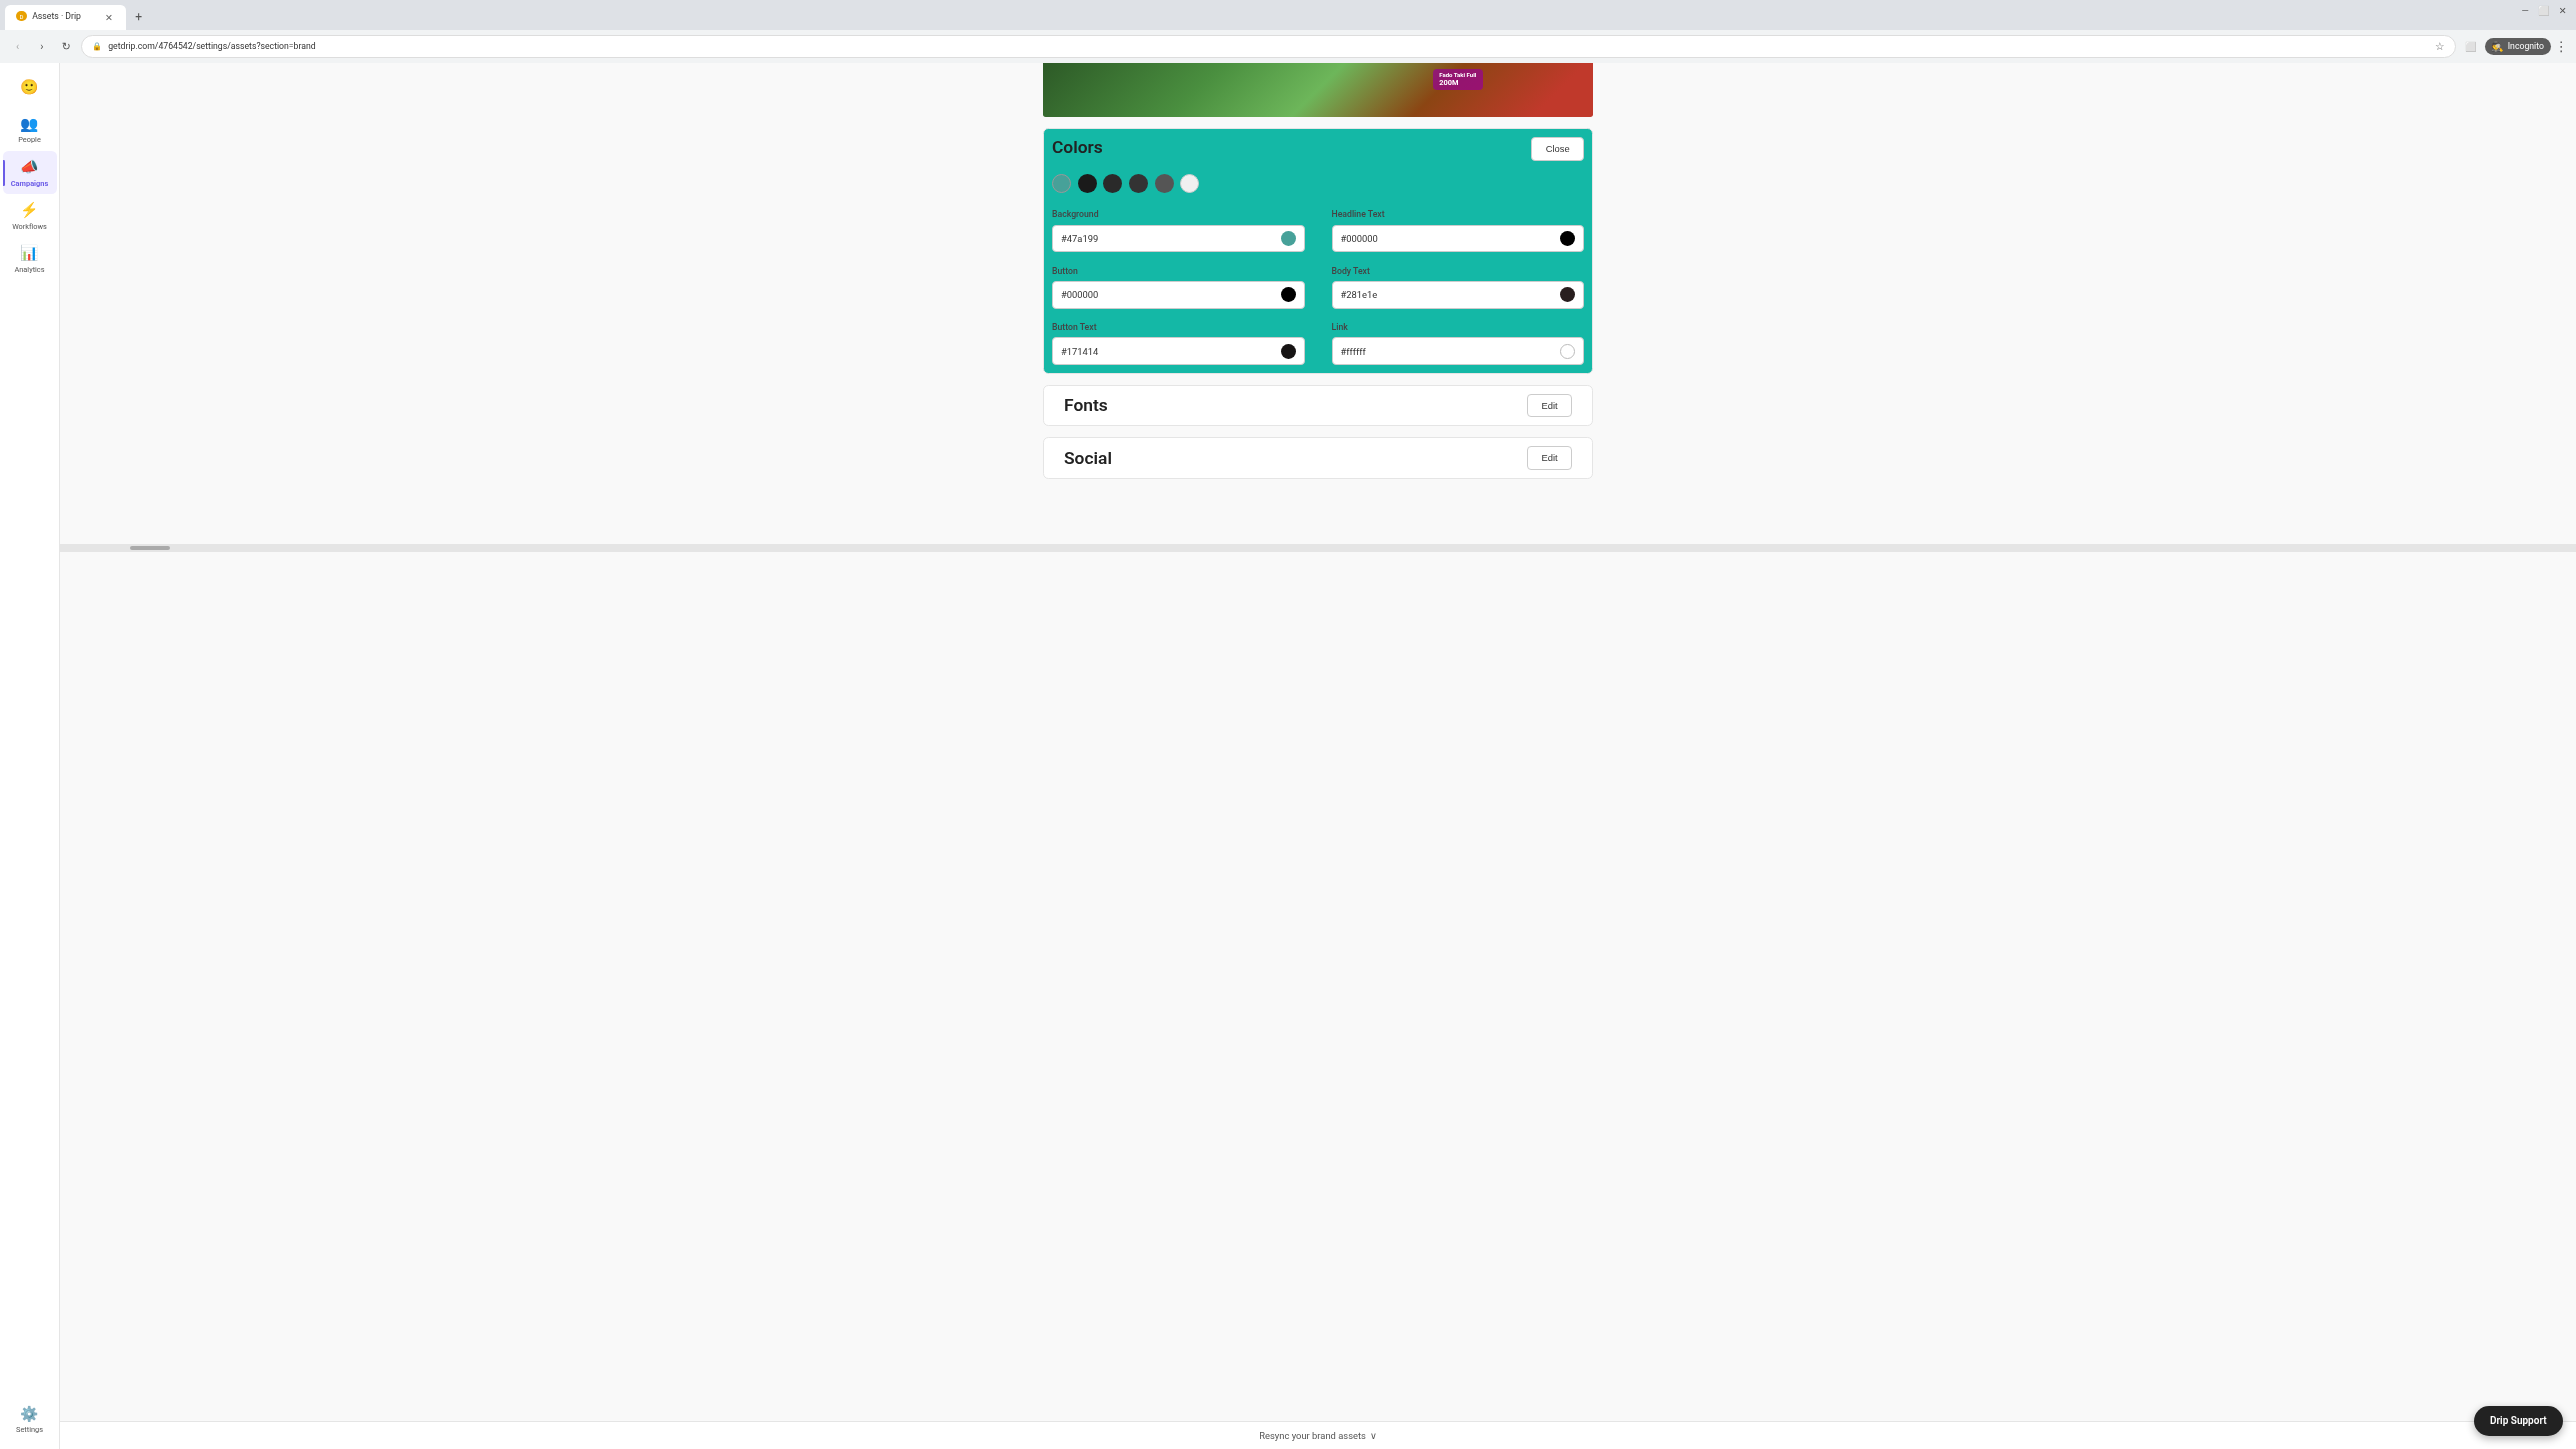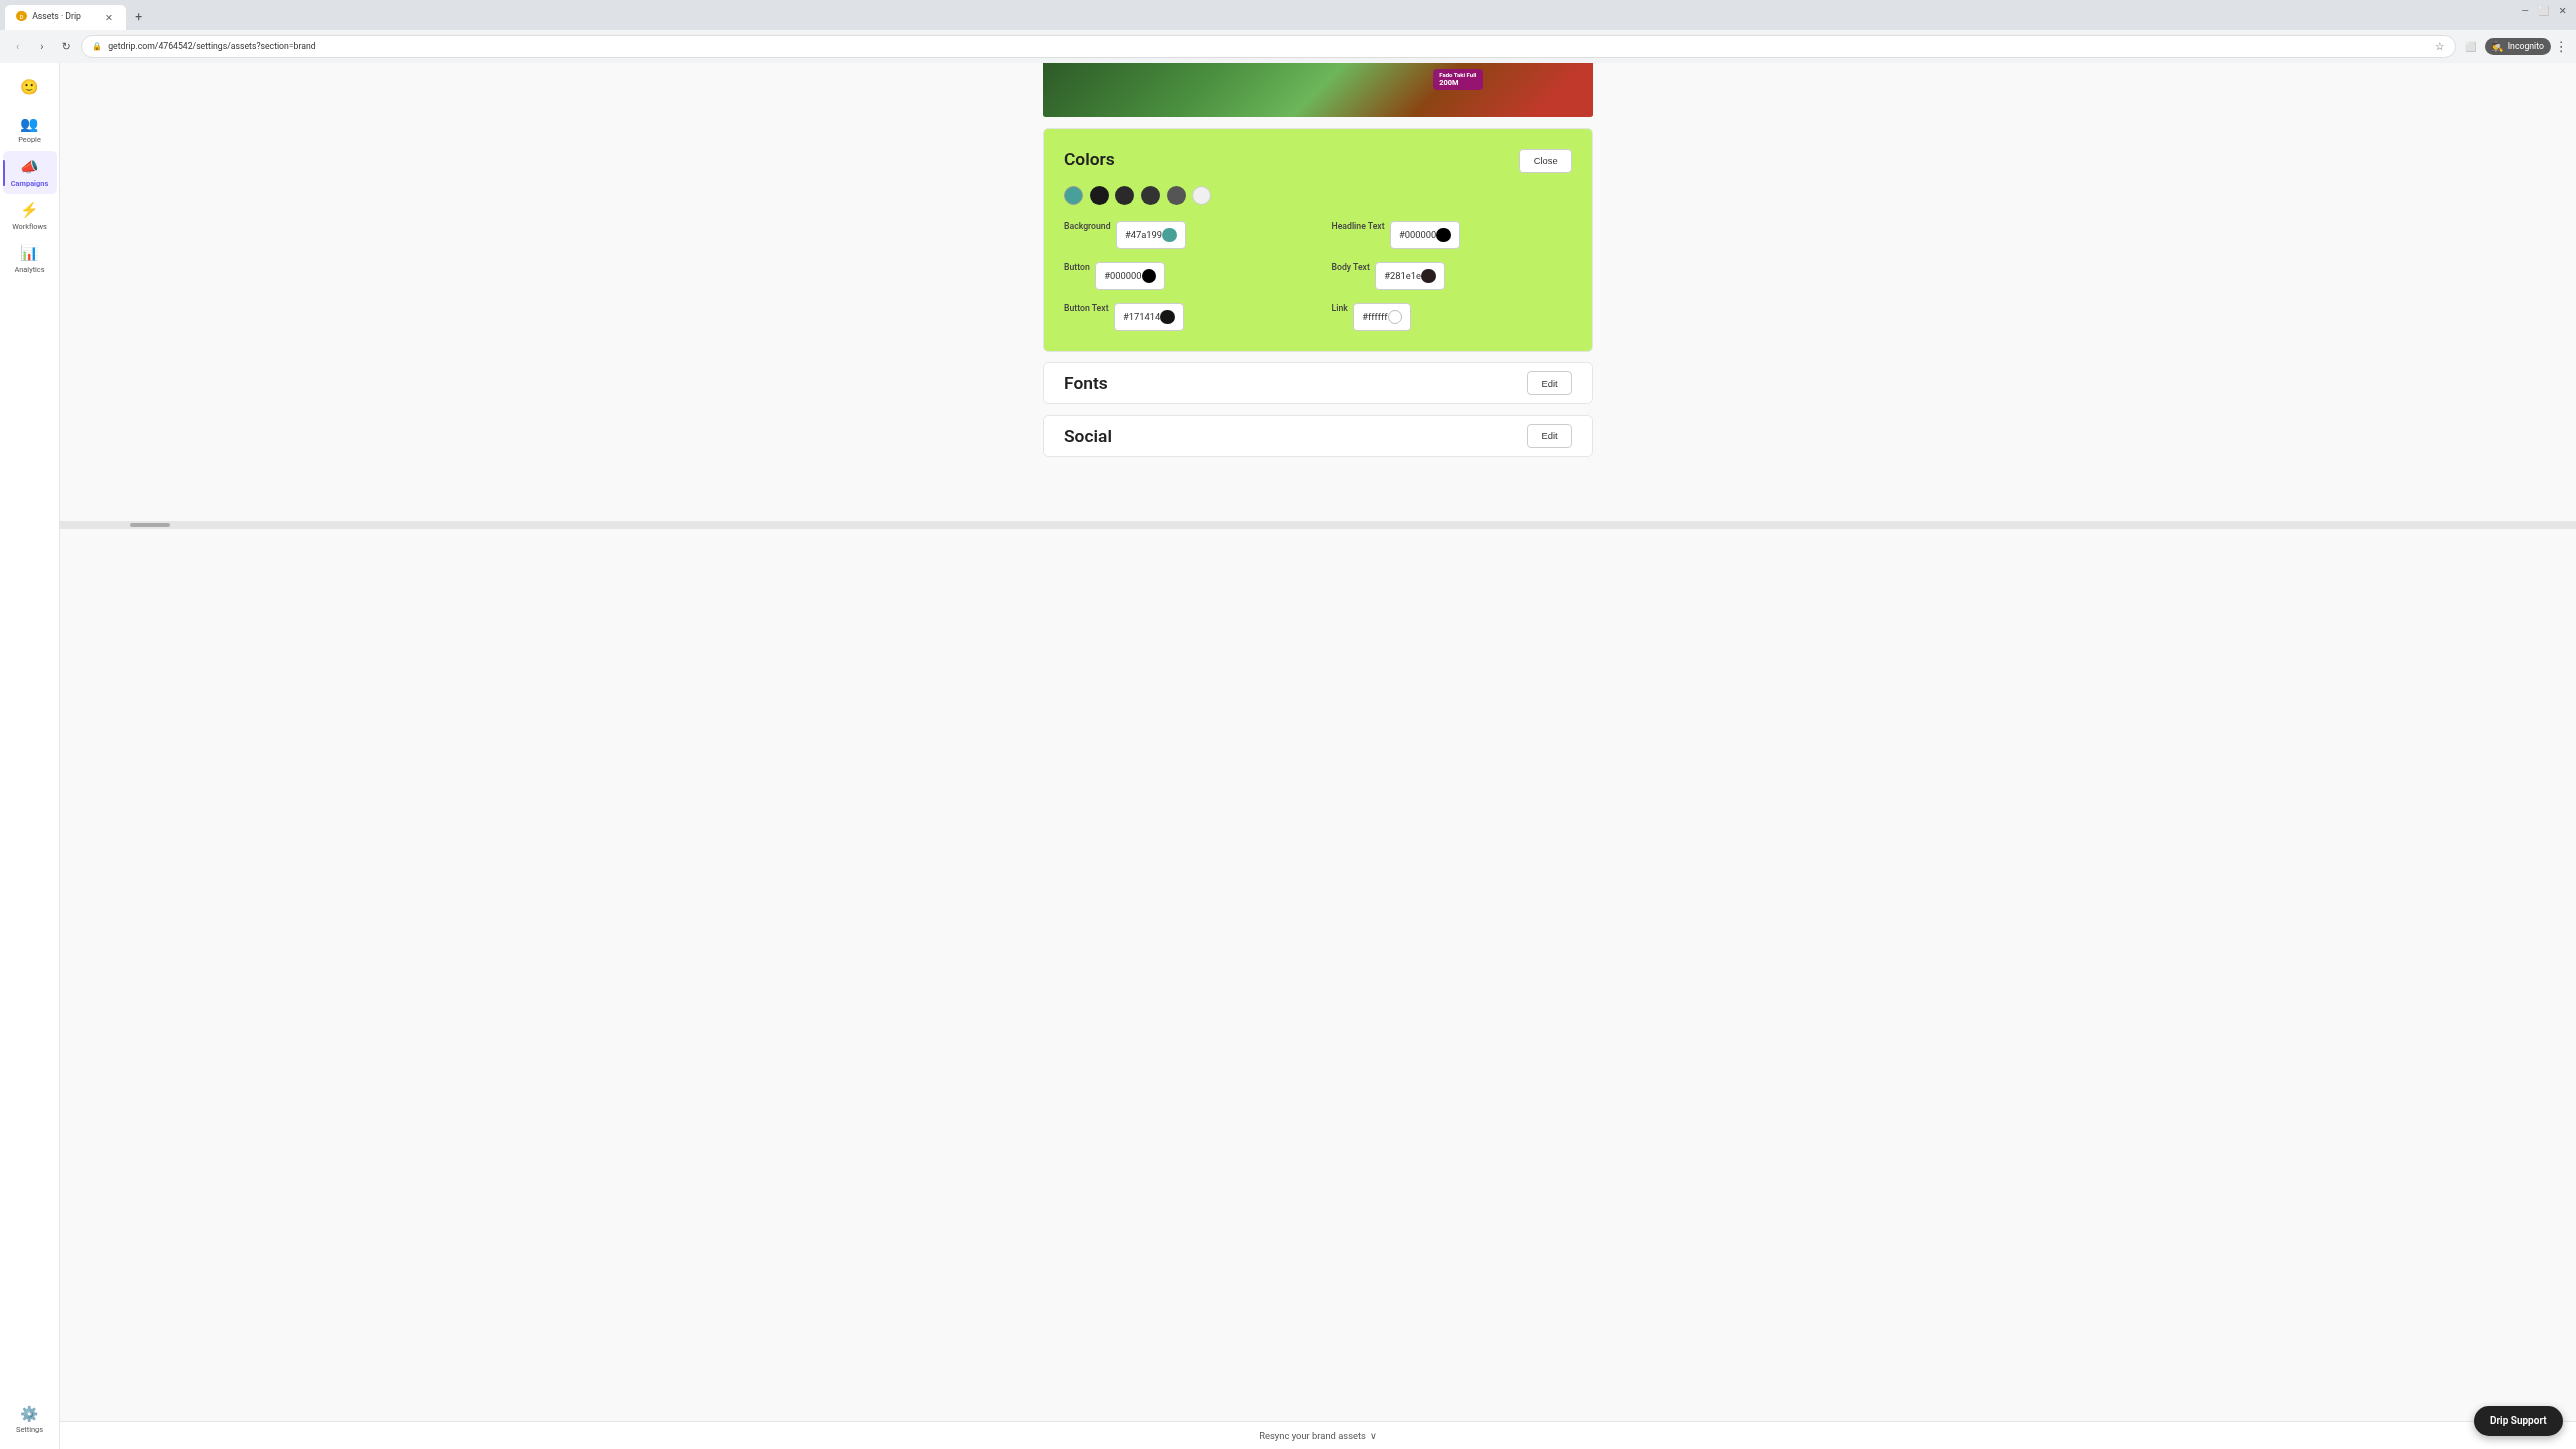--- a/index.html
+++ b/index.html
@@ -42,33 +42,33 @@
 
     
     .main-content { flex: 1; overflow-y: auto; background: #f9f9f9; position: relative; }
     .content-area { max-width: 604px; margin: 0 auto; padding: 0 27px 54px; }
 
     
     .header-image { width: 100%; height: 54px; overflow: hidden; background: linear-gradient(135deg, #2d5a27 0%, #4a8f3f 30%, #6db65a 50%, #8b4513 70%, #c0392b 90%); position: relative; border-radius: 0 0 2.7px 2.7px; }
     .header-image-overlay { position: absolute; right: 20%; top: 10%; background: rgba(150, 0, 150, 0.7); border-radius: 4px; padding: 2.7px 6.7px; color: white; font-size: 8px; font-weight: bold; }
 
     
-    .section { background: #bef264; border-radius: 5.4px; margin-bottom: 10.7px; padding: 20px; border: 0.7px solid #e5e5e5; }
+    .section { background: #14b8a6; border-radius: 5.4px; margin-bottom: 10.7px; padding: 8px; border: 0.7px solid #e5e5e5; }
 
     .section-header { display: flex; justify-content: space-between; align-items: flex-start; margin-bottom: 13.4px; }
     .section-title { font-size: 17.4px; font-weight: 600; color: #222; }
 
     
     .color-swatches { display: flex; gap: 6.7px; margin-bottom: 16px; }
     .color-swatch { width: 19px; height: 19px; border-radius: 50%; cursor: pointer; border: 1.3px solid transparent; }
     .color-swatch.selected { border-color: #999; }
 
     
     .color-fields { display: grid; grid-template-columns: 1fr 1fr; gap: 13.4px 27px; }
-    .color-field-group { display: flex; flex-direction: row; gap: 5.4px; }
+    .color-field-group { display: flex; flex-direction: column; gap: 5.4px; }
     .color-field-label { font-size: 8.7px; color: #444; font-weight: 500; }
     .color-field-input { display: flex; align-items: center; border: 0.7px solid #ccc; border-radius: 4px; padding: 5.4px 8px; background: white; }
     .color-field-value { flex: 1; font-size: 9.4px; color: #333; }
     .color-dot { width: 14.8px; height: 14.8px; border-radius: 50%; flex-shrink: 0; }
 
     
     .btn { padding: 5.4px 13.4px; border: 0.7px solid #ccc; border-radius: 4px; cursor: pointer; font-size: 9.4px; background: white; color: #333; }
     .btn-close { padding: 5.4px 13.4px; border: 0.7px solid #ccc; border-radius: 4px; cursor: pointer; font-size: 9.4px; background: white; color: #333; }
 
     

